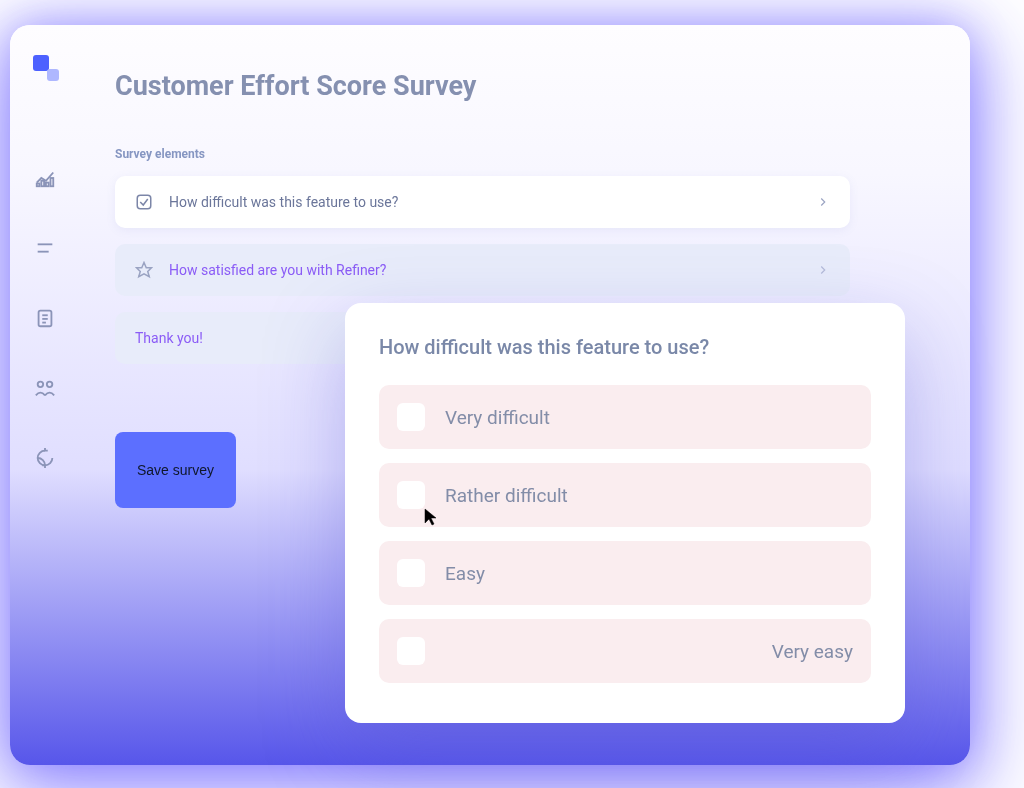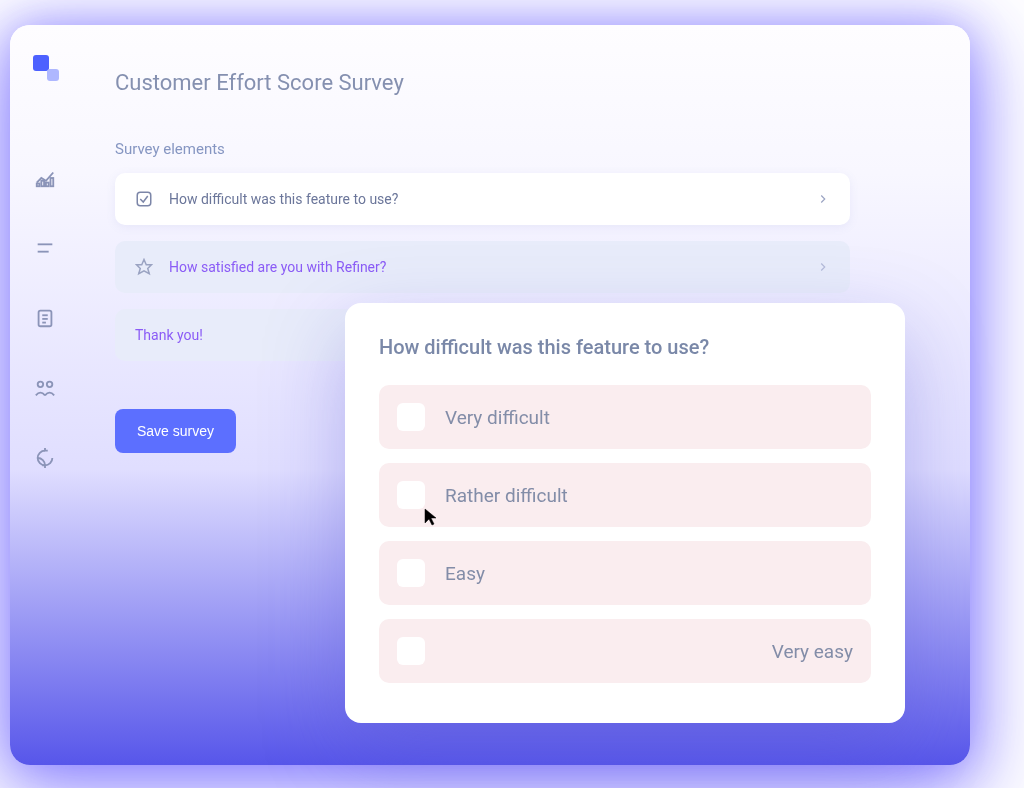--- a/index.html
+++ b/index.html
@@ -64,29 +64,30 @@
       align-items: center;
       justify-content: center;
     }
     .nav-icon svg { width: 22px; height: 22px; }
     .main {
       flex: 1;
       padding: 45px 40px 40px 35px;
       position: relative;
     }
     .page-title {
-      font-size: 22px;
-      font-weight: 400;
+      font-size: 27px;
+      font-weight: 700;
       color: #8590b0;
       margin-bottom: 45px;
     }
     .section-title {
-      font-size: 15px;
+      font-size: 12px;
       color: #8696c2;
       margin-bottom: 15px;
+      font-weight: bold;
     }
     .element-card {
       width: 735px;
       height: 52px;
       border-radius: 10px;
       display: flex;
       align-items: center;
       padding: 0 20px;
       margin-bottom: 16px;
       cursor: pointer;
@@ -107,25 +108,25 @@
       align-items: center;
     }
     .card-icon svg { width: 18px; height: 18px; }
     .card-label { flex: 1; }
     .chevron {
       display: flex;
       align-items: center;
     }
     .chevron svg { width: 14px; height: 14px; }
     .save-btn {
-      margin-top: 32px;
+      margin-top: 52px;
       background: #5c6fff;
-      color: #ffffff;
+      color: #0f172a;
       border: none;
-      padding: 14px 22px;
+      padding: 30px 22px;
       font-size: 14px;
       font-weight: 500;
       border-radius: 8px;
       cursor: pointer;
     }
     .popup {
       position: absolute;
       top: 303px;
       left: 345px;
       width: 560px;

